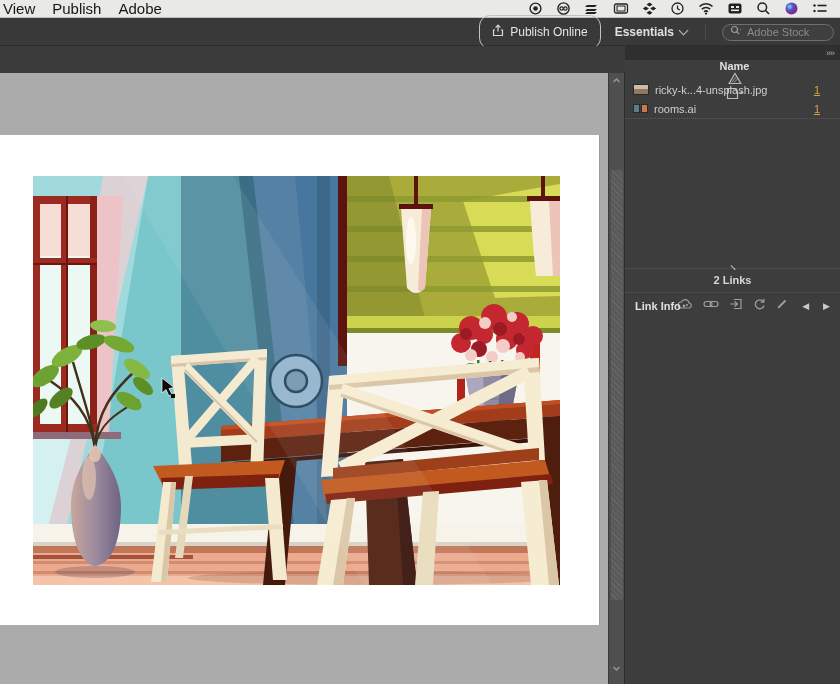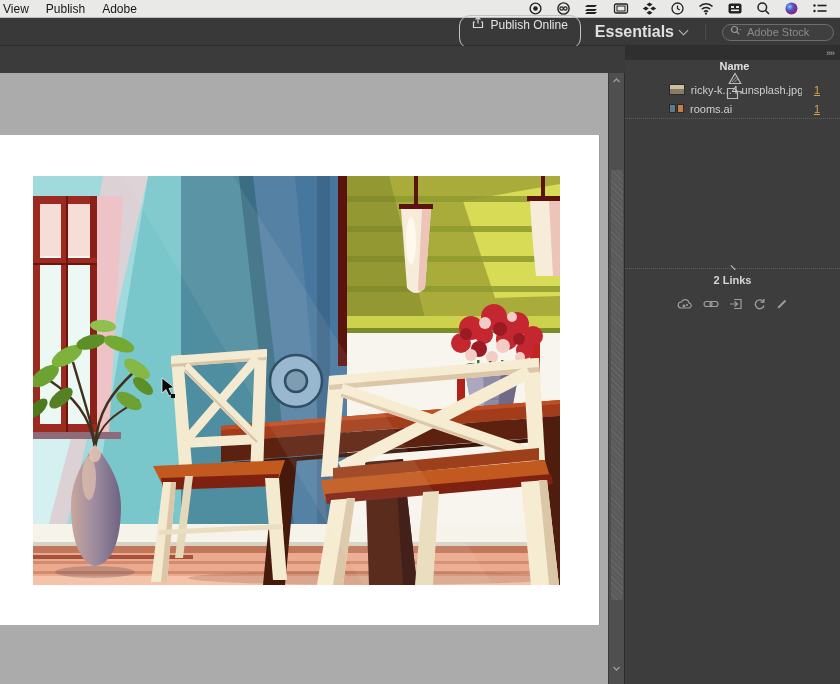--- a/index.html
+++ b/index.html
@@ -1,36 +1,36 @@
 <!DOCTYPE html>
 <html><head>
 <meta charset="utf-8">
 <style>
   * { margin:0; padding:0; box-sizing:border-box; }
   body { font-family:"Liberation Sans", sans-serif; }
   .screen { position:relative; width:840px; height:684px; overflow:hidden; background:#3b3b3b; }
 
   
   .menubar { position:absolute; left:0; top:0; width:840px; height:18px; background:#e9e9e7;
-    border-bottom:1px solid #bdbdbd; display:flex; align-items:center; font-size:12px; color:#161616; }
+    border-bottom:1px solid #bdbdbd; display:flex; align-items:center; font-size:15px; color:#161616; }
   .menubar .menus { display:flex; gap:0; padding-left:2px; }
   .menubar .menu-item { padding:0 13px 0 4px; font-weight:400; }
   .menubar .menu-item:first-child { margin-left:-3px; }
   .menubar .spacer { flex:1; }
   .statusicons { display:flex; align-items:center; gap:13px; padding-right:12px; }
   .statusicons svg { display:block; }
 
   
   .appbar { position:absolute; left:0; top:18px; width:840px; height:28px; background:#393939;
     border-bottom:1px solid #2d2d2d; color:#c9c9c9; font-size:12px; }
   .appbar-title { position:absolute; left:60px; top:0; width:340px; height:28px; line-height:28px; text-align:center; color:#c6c6c6; }
   .appbar-right { position:absolute; right:6px; top:0; height:28px; display:flex; align-items:center; gap:14px; }
-  .publish-btn { display:flex; align-items:flex-end; gap:6px; height:21px; padding:16px 12px; border:1px solid #c2c2c2;
+  .publish-btn { display:flex; align-items:center; gap:6px; height:21px; padding:16px 12px; border:1px solid #c2c2c2;
     border-radius:11px; color:#e4e4e4; font-size:12px; background:transparent; cursor:default; }
-  .workspace { display:flex; align-items:center; gap:6px; color:#e0e0e0; font-weight:700; font-size:16px; padding-right:4px; }
+  .workspace { display:flex; align-items:center; gap:6px; color:#e0e0e0; font-weight:700; font-size:12px; padding-right:4px; }
   .chev-down { width:7px; height:7px; border-right:1.5px solid #bdbdbd; border-bottom:1.5px solid #bdbdbd;
     transform:rotate(45deg); margin-top:-3px; }
   .stock-search { display:flex; align-items:center; gap:5px; width:112px; height:17px; background:#3f3f3f;
     border:1px solid #6e6e6e; border-radius:9px; padding:0 7px; margin-left:2px; }
   .stock-search .ph { color:#8b8b8b; font-size:11px; white-space:nowrap; overflow:hidden; }
   .appbar-sep { width:1px; height:16px; background:#4c4c4c; }
 
   
   .main { position:absolute; left:0; top:46px; width:840px; height:638px; display:flex; }
 
@@ -63,21 +63,21 @@
   .tab.active { background:#3d3d3d; color:#f2f2f2; border-radius:3px 3px 0 0; }
   .tabs .spacer { flex:1; }
   .hamburger { display:flex; flex-direction:column; justify-content:center; gap:2px; padding-right:7px; }
   .hamburger i { display:block; width:12px; height:1.5px; background:#c3c3c3; }
 
   .panel-content { flex:1; display:flex; flex-direction:column; }
   .name-header { height:20px; display:flex; align-items:center; padding:0 6px 0 10px;flex-direction:column; }
   .name-header .label { font-weight:700; color:#e0e0e0; }
   .name-header .spacer { flex:1; }
   .hdr-sep { width:1px; height:12px; background:#2e2e2e; margin:0 6px; }
-  .link-row { height:19px; display:flex; align-items:center; padding:0 20px 0 8px; gap:6px;margin-left:36px; }
+  .link-row { height:19px; display:flex; align-items:center; padding:0 20px 0 8px; gap:6px; }
   .link-row .nm { color:#cfcfcf; white-space:nowrap; overflow:hidden; }
   .link-row .spacer { flex:1; }
   .pagenum { color:#d7a348; text-decoration:underline; }
   .thumb1 { width:16px; height:11px; background:linear-gradient(180deg,#cdbda2 0 45%, #8d7a62 45% 100%); border:1px solid #2a2a2a; }
   .thumb2 { display:flex; gap:1px; }
   .thumb2 i { display:block; width:7px; height:9px; border:1px solid #2a2a2a; }
   .thumb2 .a { background:#5b7d8a; } .thumb2 .b { background:#c77b4a; }
   .dotted-sep { border-top:1px dotted #5d5d5d; height:0; }
   .list-empty { height:149px; }
   .links-footer { height:24px; display:flex; align-items:center; gap:6px; padding:0 10px; border-top:1px dotted #5d5d5d;flex-direction:column; }
@@ -493,17 +493,23 @@
                 </svg>
               </span>
             <span>
                 <svg width="12" height="12" viewBox="0 0 12 12">
                   <line x1="2.5" y1="9.5" x2="9.5" y2="2.5" stroke="#9e9e9e" stroke-width="2"></line>
                   <path d="M1.5 10.5l1-2.5 1.5 1.5z" fill="#9e9e9e"></path>
                 </svg>
               </span>
           </span>
         </div>
+        <div class="linkinfo">
+          <span class="label">Link Info</span>
+          <span class="spacer"></span>
+          <span class="nav-arrow">◀</span>
+          <span class="nav-arrow">▶</span>
+        </div>
         <div class="panel-rest"></div>
       </div>
     </div>
   </div>
 </div>
 
 </body></html>

